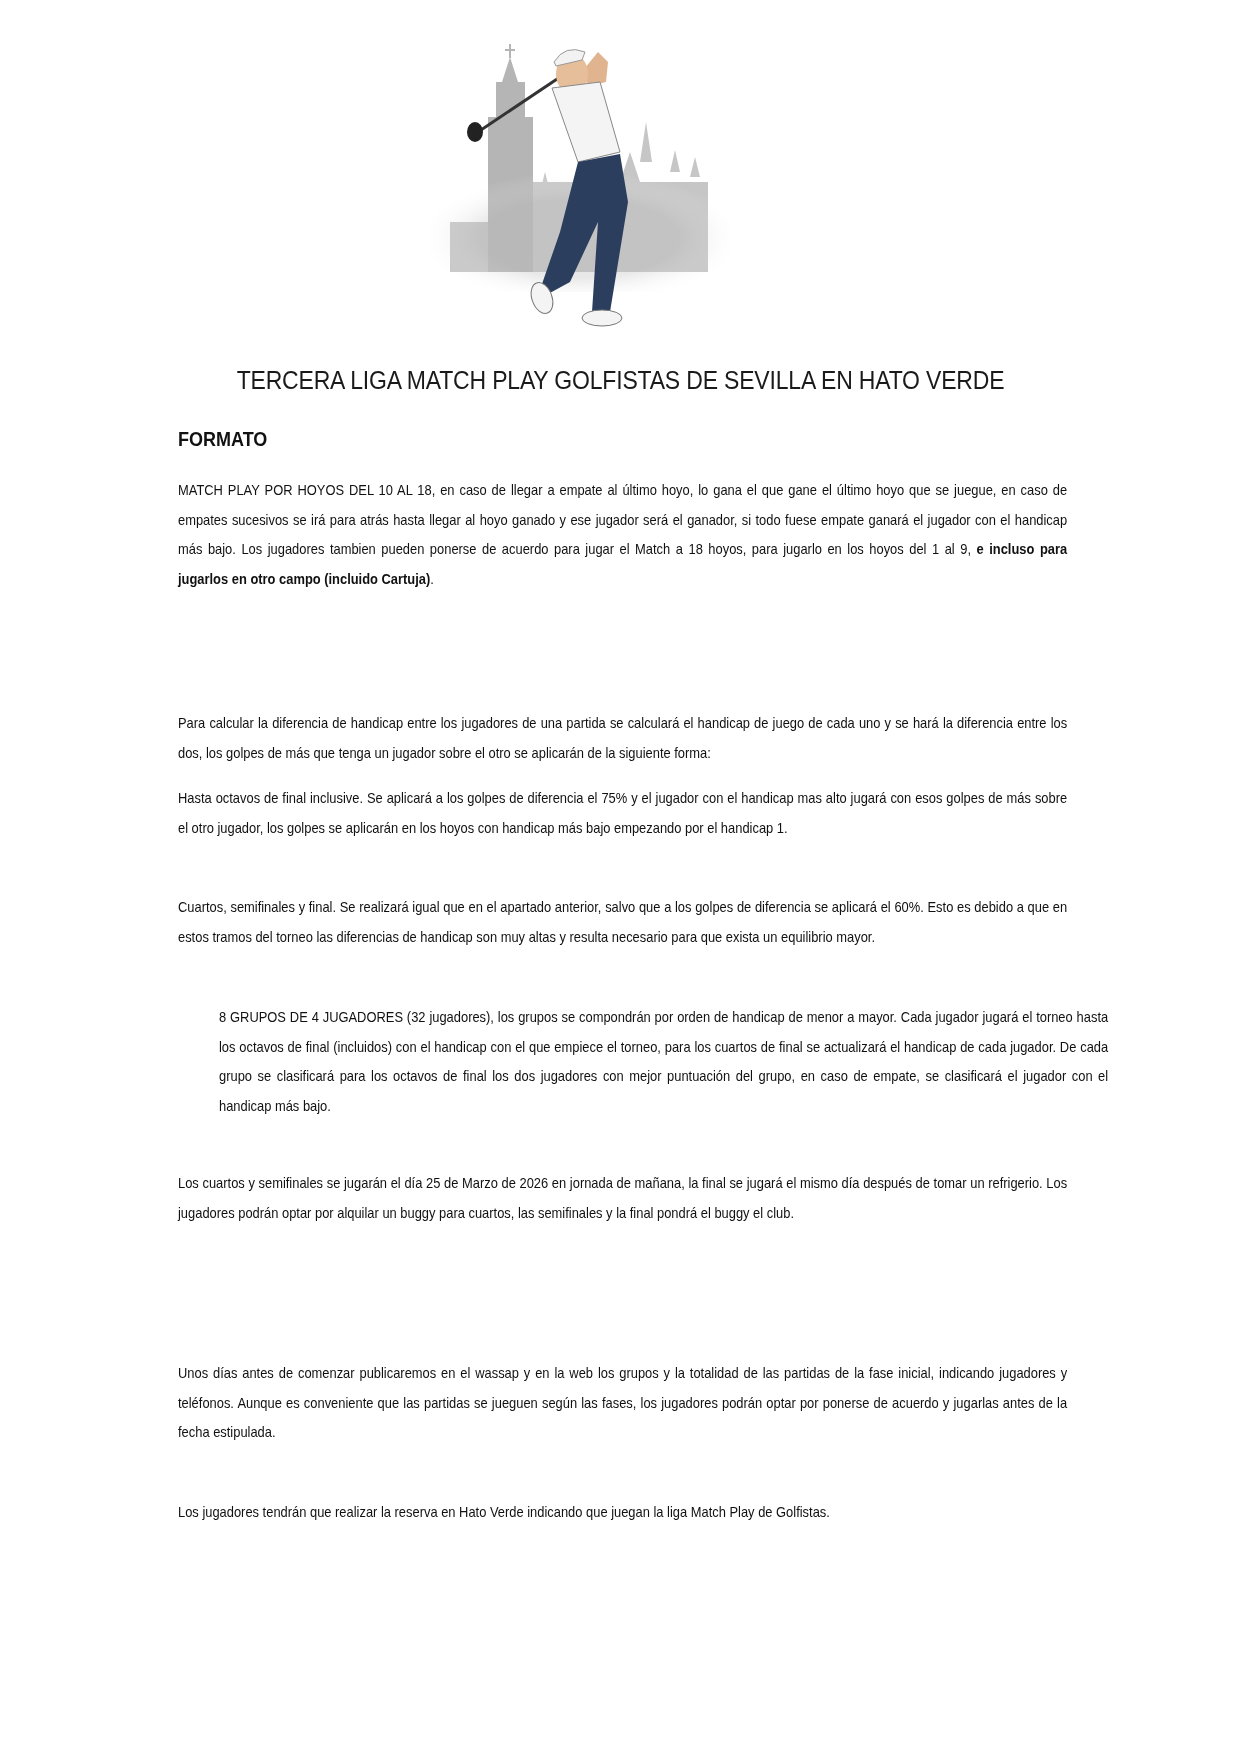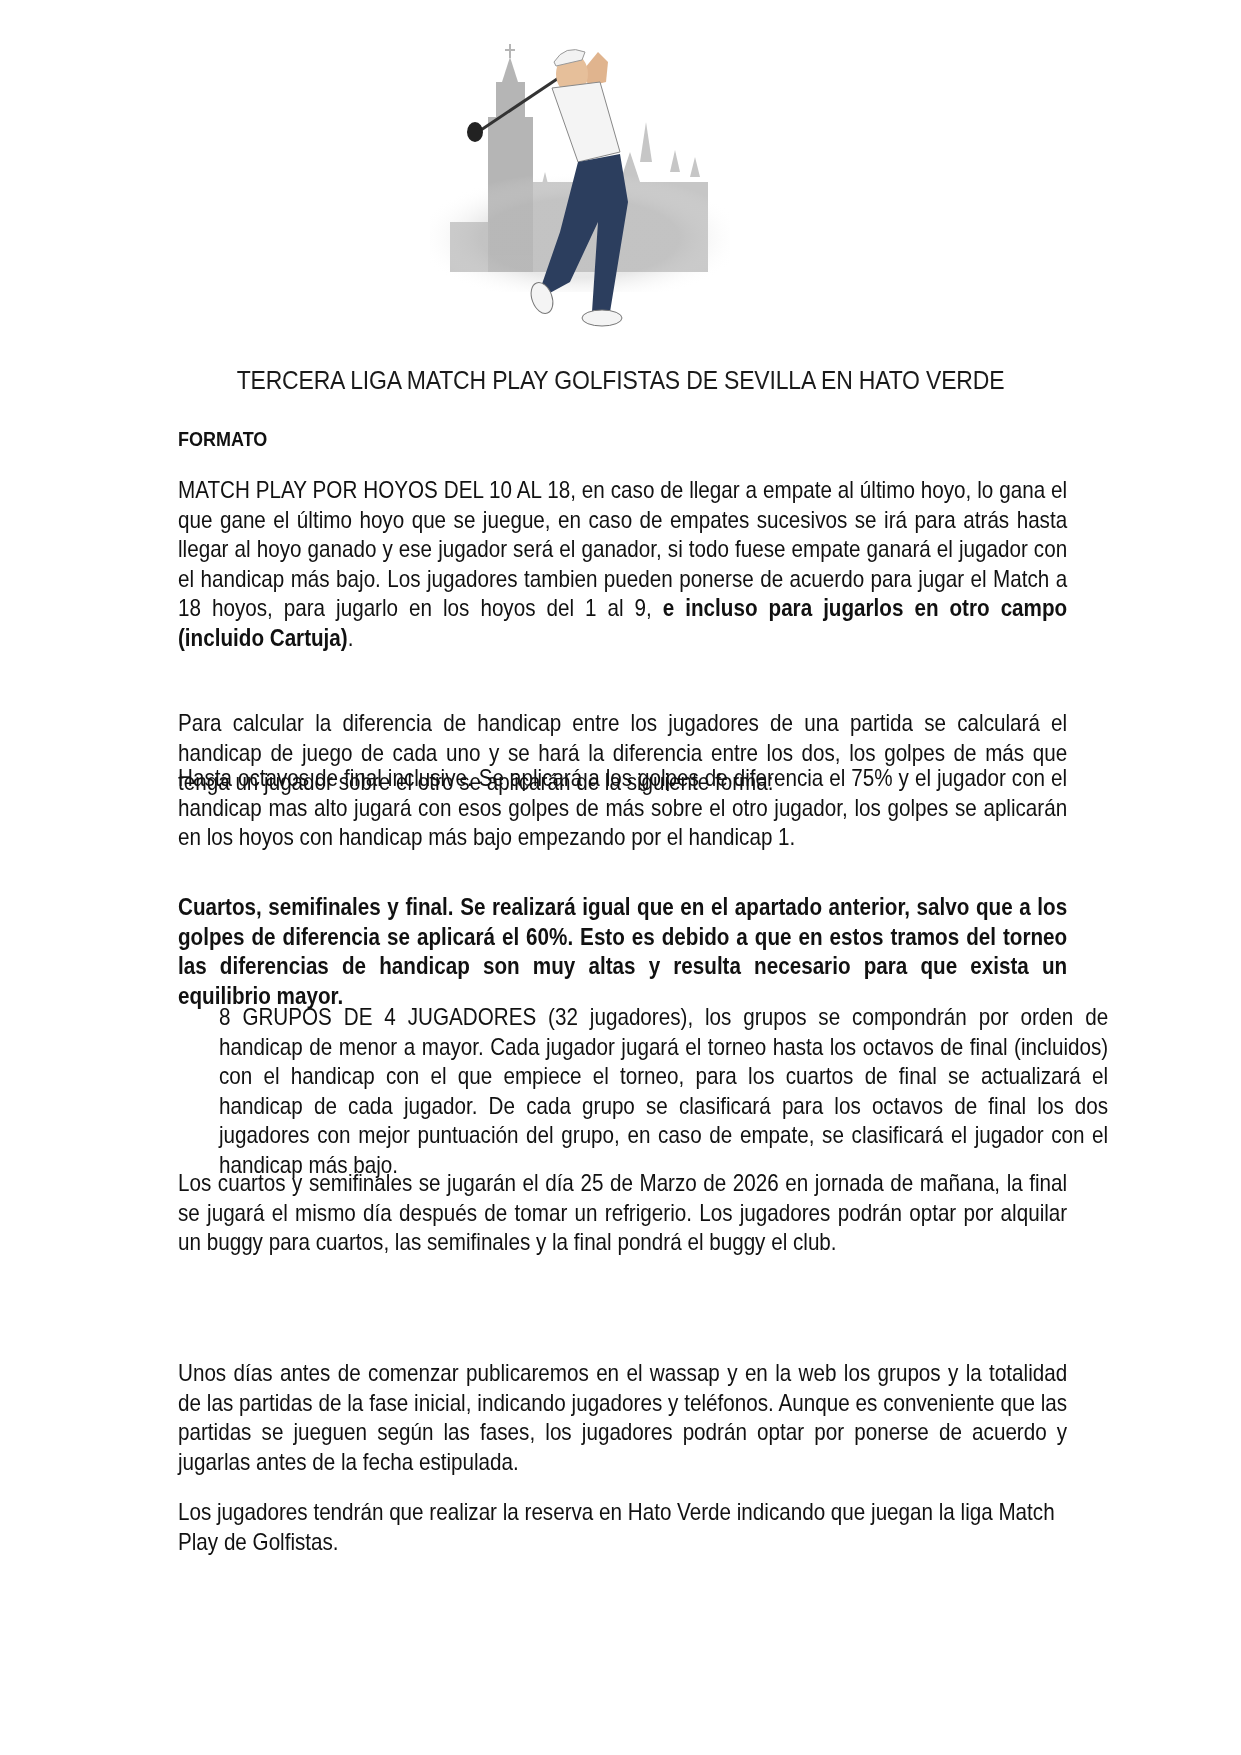--- a/index.html
+++ b/index.html
@@ -1,27 +1,27 @@
 <!DOCTYPE html>
 <html><head>
   <meta charset="utf-8">
   <style>
     html, body { margin: 0; padding: 0; background: #ffffff; }
     body { width: 1241px; height: 1755px; position: relative; overflow: hidden; font-family: "Liberation Sans Narrow", "Liberation Sans", sans-serif; color: #111; }
     .page { position: absolute; left: 0; top: 0; width: 1241px; height: 1553px; }
     .illustration { position: absolute; left: 430px; top: 22px; width: 300px; height: 318px; }
     .title { position: absolute; left: 0; width: 1241px; top: 366px; text-align: center; font-size: 25px; letter-spacing: -0.2px; color: #1a1a1a; transform: scaleX(0.92); transform-origin: center; }
     .heading { position: absolute; left: 178px; top: 428px; font-size: 20px; font-weight: bold; transform: scaleX(0.9); transform-origin: left; }
-    .body { position: absolute; left: 178px; width: 889px; font-size: 24px; line-height: 29.6px; text-align: justify; }
+    .body { position: absolute; left: 178px; width: 889px; font-size: 15px; line-height: 29.6px; text-align: justify; }
     .body p { margin: 0; }
     .narrow { display: block; transform: scaleX(0.86); transform-origin: left; width: 116.3%; }
     .p1 { top: 475px; }
     .p2 { top: 708px; }
-    .p3 { top: 763px; }
-    .p4 { top: 892px; font-weight: bold; }
+    .p3 { top: 783px; }
+    .p4 { top: 892px; }
     .p5 { top: 1002px; margin-left: 41px; }
     .p6 { top: 1168px; }
     .p7 { top: 1278px; }
     .p8 { top: 1358px; }
     .p9 { top: 1497px; text-align: left; }
     b { font-weight: bold; }
   </style>
 </head>
 <body>
 

